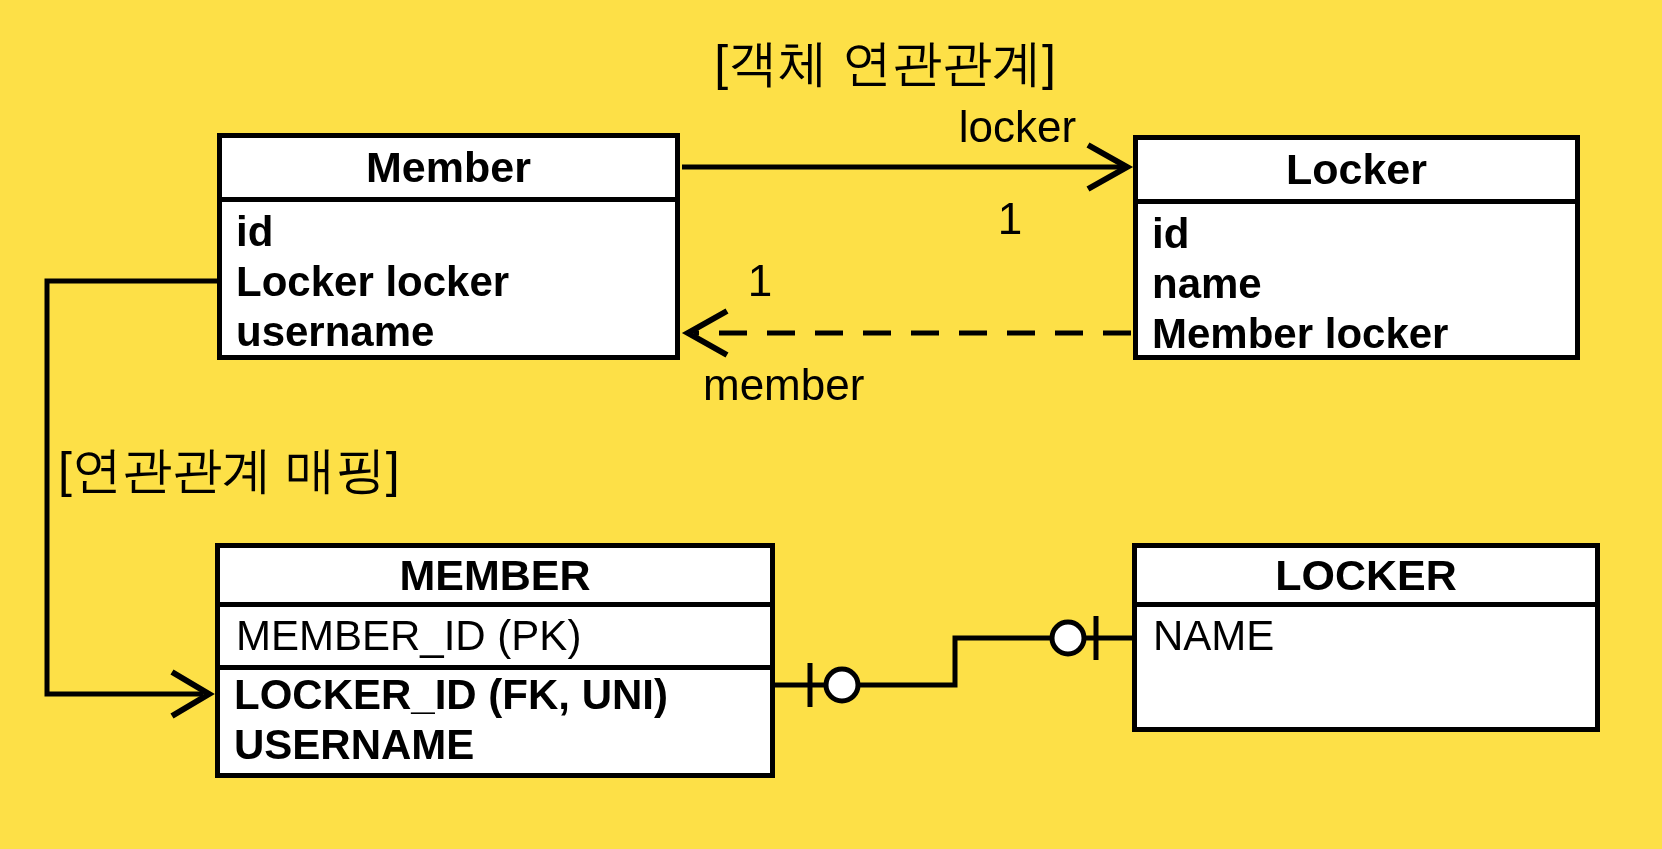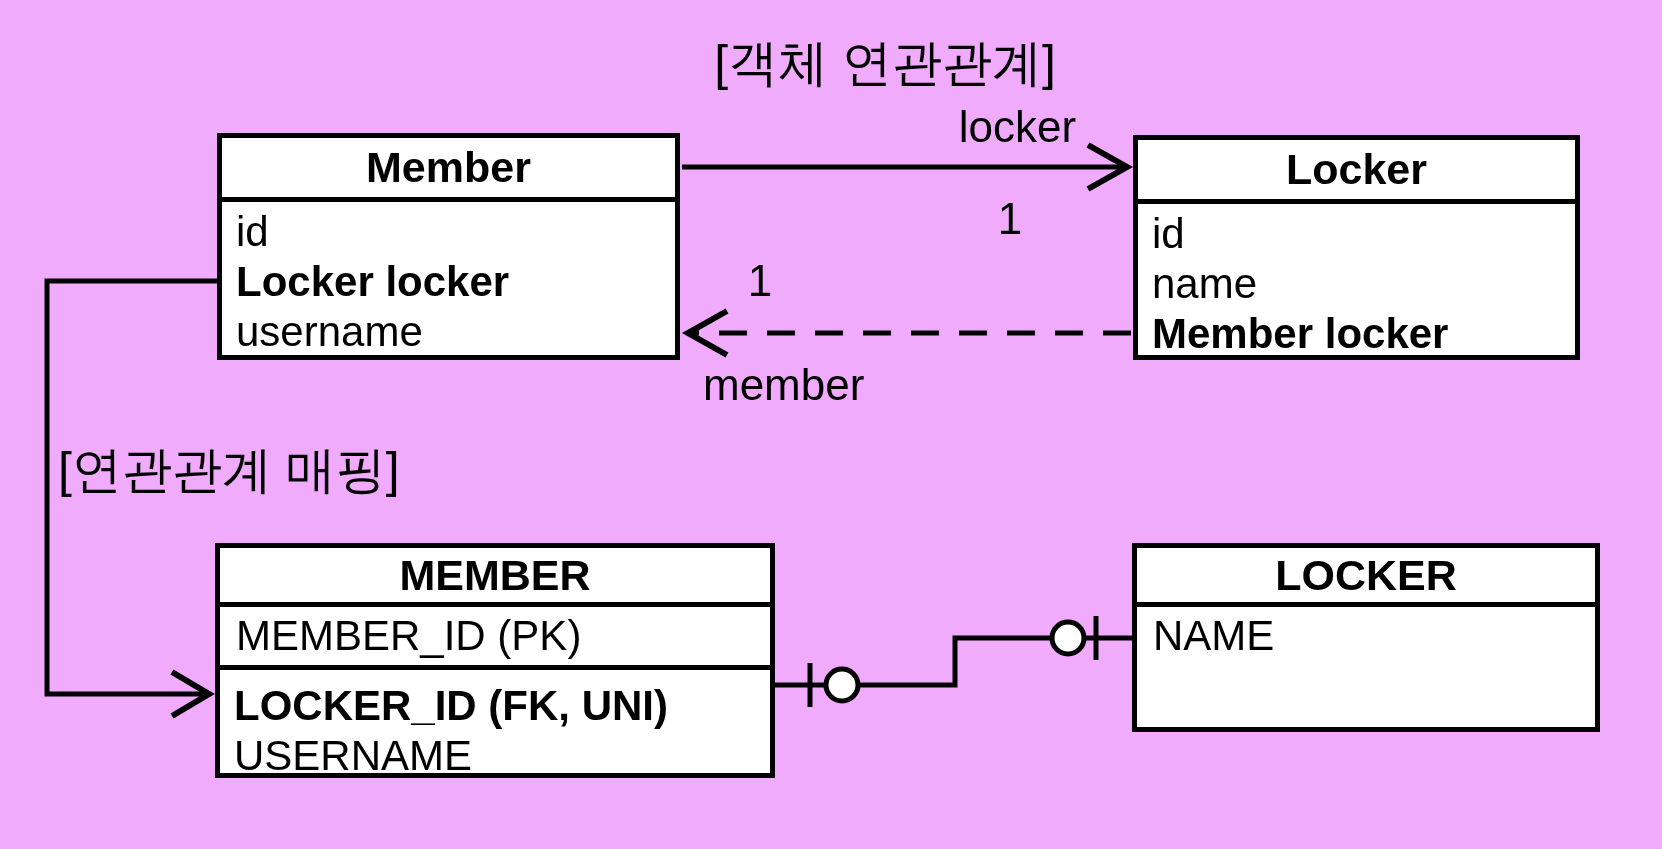--- a/index.html
+++ b/index.html
@@ -3,21 +3,21 @@
 <meta charset="utf-8">
 <style>
   html, body { margin: 0; padding: 0; }
   body {
     width: 1662px; height: 849px;
     background: #ffffff;
     font-family: "Liberation Sans", "DejaVu Sans", sans-serif;
     color: #000;
     overflow: hidden;
   }
-  #canvas { position: relative; width: 1662px; height: 849px; background: #f0abfc; }
+  #canvas { position: relative; width: 1662px; height: 849px; background: #fde047; }
   #connector-layer { position: absolute; left: 0; top: 0; }
 
   .ln   { stroke: #000; stroke-width: 5; fill: none; }
   .thk  { stroke: #000; stroke-width: 6; fill: none; }
   .dashed { stroke-dasharray: 28 20; }
   .circ { fill: #fff; stroke: #000; stroke-width: 5; }
 
   .box {
     position: absolute;
     border: 5px solid #000;
@@ -27,21 +27,21 @@
     line-height: 1;
   }
   .hdr {
     border-bottom: 5px solid #000;
     font-weight: bold;
     font-size: 43px;
     display: flex; align-items: center; justify-content: center;
     box-sizing: border-box;
   }
   .fields { padding: 5px 0 0 14px; }
-  .frow { line-height: 50px; white-space: nowrap; }
+  .frow { line-height: 50px; white-space: nowrap; font-weight: bold; }
   .trow {
     box-sizing: border-box;
     padding-left: 16px;
     display: flex; align-items: center;
     white-space: nowrap;
   }
   .sep { border-bottom: 5px solid #000; }
   .bold { font-weight: bold; }
 
   .lbl { position: absolute; white-space: nowrap; }
@@ -99,21 +99,21 @@
     <div class="fields">
       <div class="frow">id</div>
       <div class="frow">name</div>
       <div class="frow bold">Member locker</div>
     </div>
   </div>
 
   <div class="box" style="left:215px; top:543px; width:560px; height:235px;">
     <div class="hdr" style="height:59px;">MEMBER</div>
     <div class="trow sep" style="height:63px;">MEMBER_ID (PK)</div>
-    <div class="fields" style="padding-top:11px;">
+    <div class="fields" style="padding-top:0;">
       <div class="frow bold">LOCKER_ID (FK, UNI)</div>
       <div class="frow">USERNAME</div>
     </div>
   </div>
 
   <div class="box" style="left:1132px; top:543px; width:468px; height:189px;">
     <div class="hdr" style="height:59px;">LOCKER</div>
     <div class="trow" style="height:57px;">NAME</div>
   </div>
 

